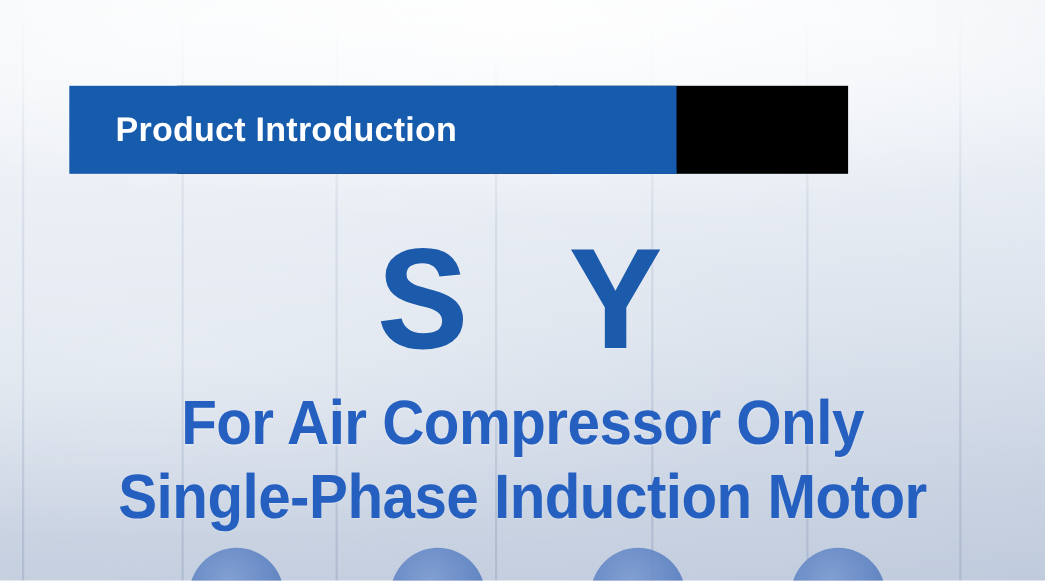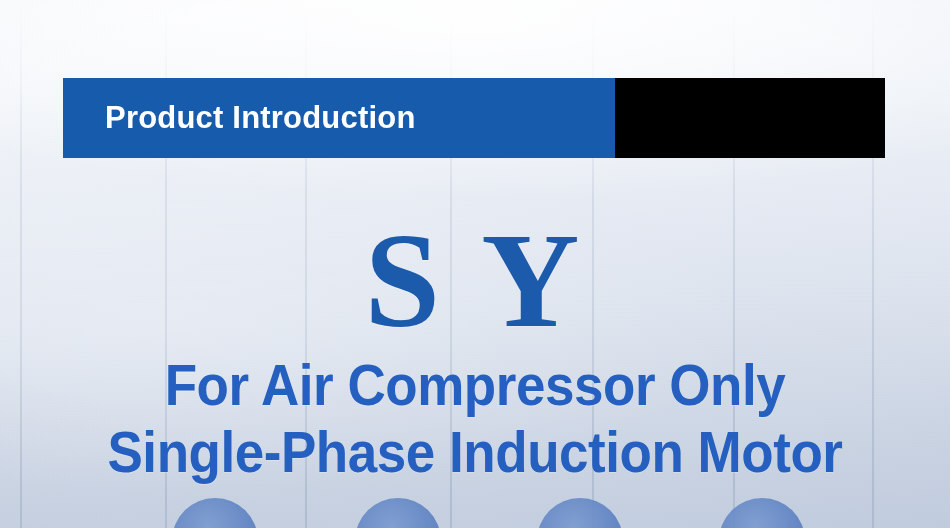--- a/index.html
+++ b/index.html
@@ -59,21 +59,21 @@
     position: absolute;
     inset: 0;
     background: radial-gradient(130% 100% at 50% 42%, rgba(255,255,255,0) 45%, rgba(163,178,201,0.18) 100%);
   }
 
   
   .banner {
     position: absolute;
     left: 63px;
     top: 78px;
-    width: 822px;
+    width: 708px;
     height: 80px;
   }
   .banner-black {
     position: absolute;
     right: 0;
     top: 0;
     height: 80px;
     width: 610px;
     background: #000000;
   }
@@ -113,21 +113,21 @@
 
   
   .hero {
     position: absolute;
     left: 0;
     right: 0;
     top: 218px;
     text-align: center;
   }
   .hero-model {
-    font-family: Liberation Serif, serif;
+    font-family: Liberation Mono, monospace;
     font-weight: 700;
     font-size: 136px;
     line-height: 0.92;
     letter-spacing: 6px;
     color: #1C5AAC;
     margin: 0;
     text-shadow: 0 1px 0 rgba(255,255,255,0.25);
   }
   .hero-line {
     font-family: "Liberation Sans Narrow", "Liberation Sans", sans-serif;

